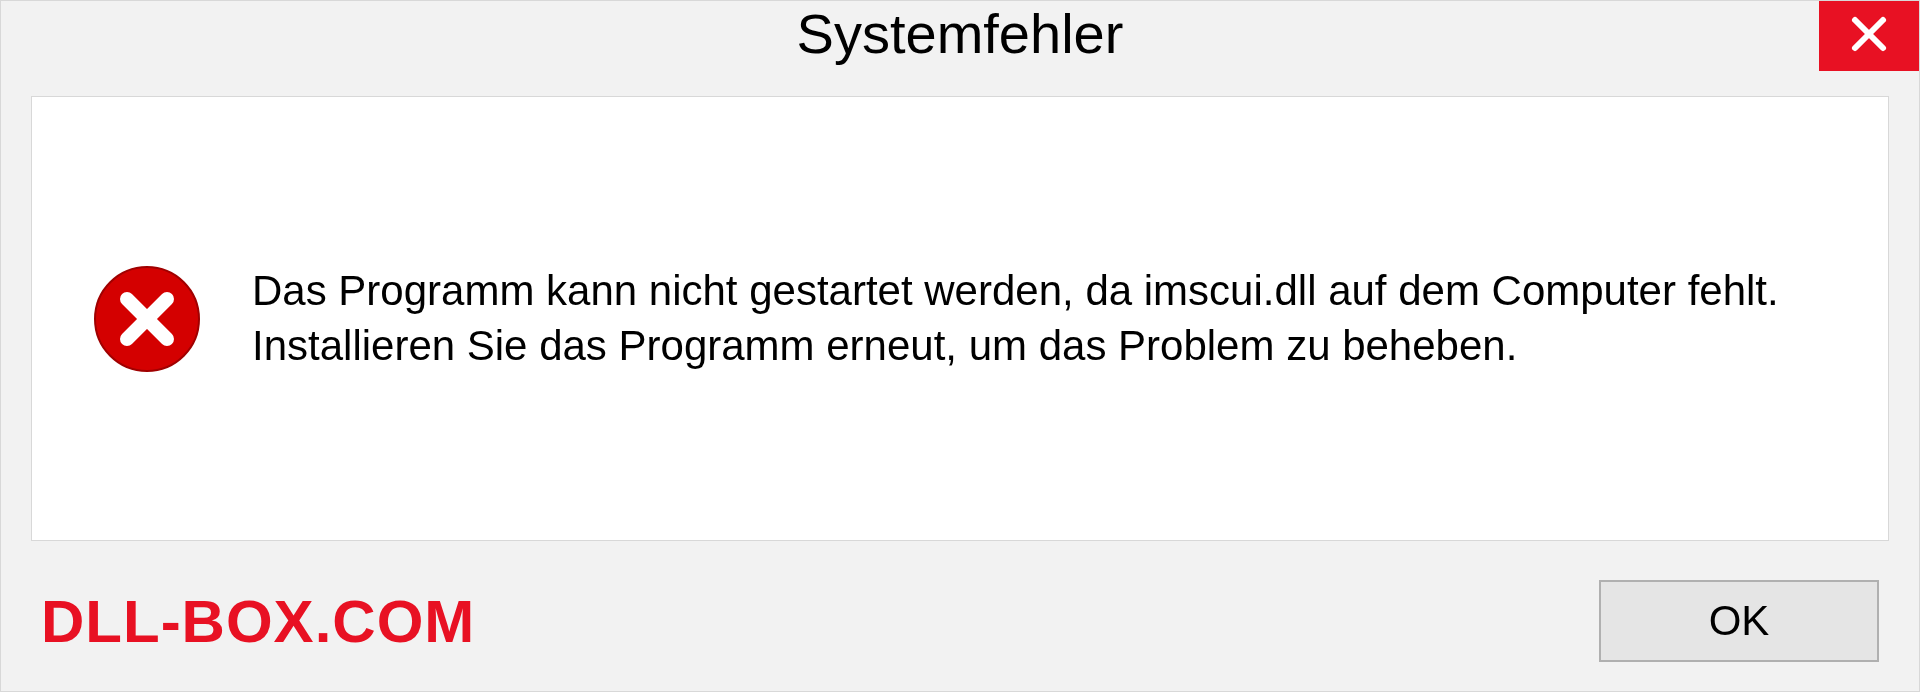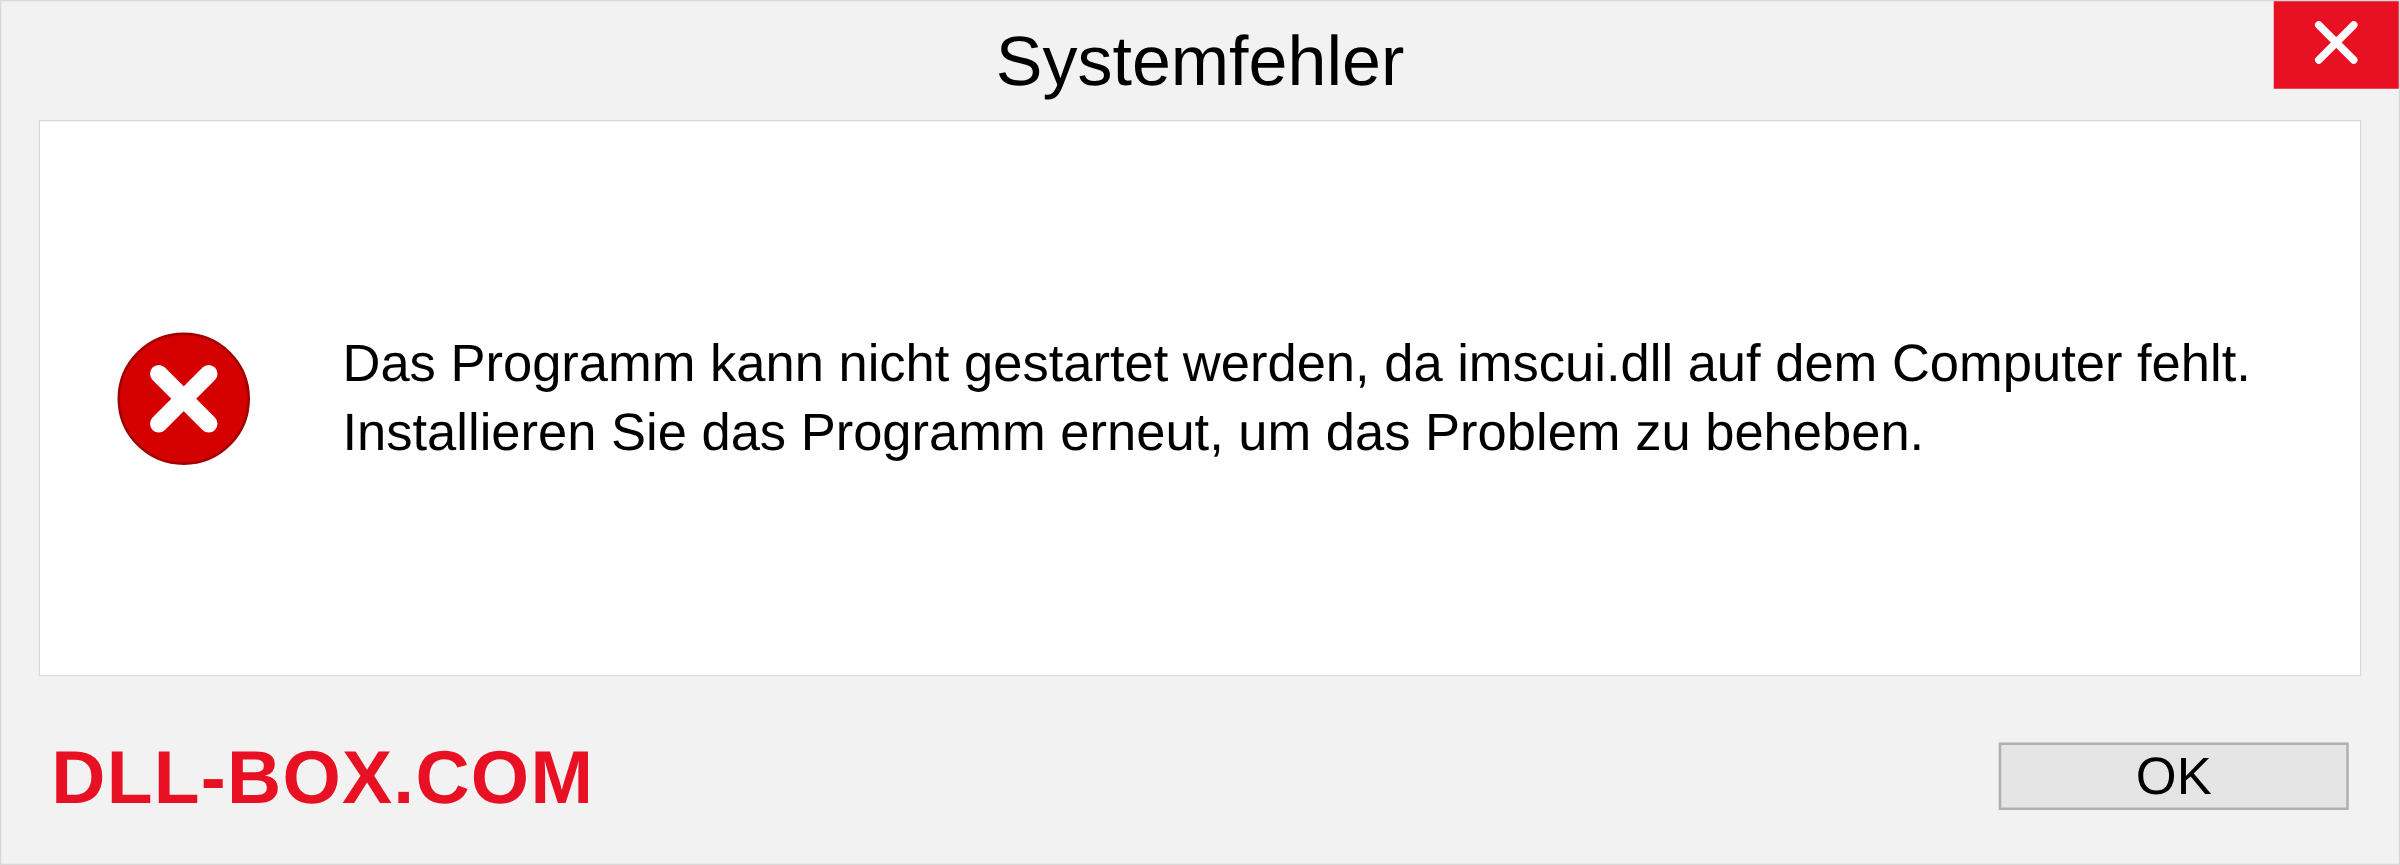--- a/index.html
+++ b/index.html
@@ -20,21 +20,20 @@
       height: 100%;
       background: #f2f2f2;
       border: 1px solid #d8d8d8;
       position: relative;
       display: flex;
       flex-direction: column;
     }
     .title-bar {
       height: 95px;
       display: flex;
-      align-items: center;
       justify-content: center;
       position: relative;
     }
     .title-text {
       font-size: 56px;
       font-weight: 400;
       color: #000;
       text-align: center;
     }
     .close-btn {
@@ -54,21 +53,21 @@
       height: 40px;
     }
     .content-panel {
       margin: 0 30px 30px 30px;
       background: #ffffff;
       border: 1px solid #d8d8d8;
       flex: 1;
       display: flex;
       align-items: center;
       padding: 40px 60px;
-      gap: 72px;
+      gap: 50px;
     }
     .error-icon {
       flex-shrink: 0;
       width: 110px;
       height: 110px;
     }
     .error-icon svg {
       width: 110px;
       height: 110px;
     }
@@ -88,21 +87,21 @@
     }
     .watermark {
       font-size: 60px;
       font-weight: 800;
       color: #e81123;
       letter-spacing: 1px;
       font-family: Arial, sans-serif;
     }
     .ok-btn {
       width: 280px;
-      height: 54px;
+      height: 82px;
       background: #e5e5e5;
       border: 2px solid #b0b0b0;
       font-size: 42px;
       color: #000;
       display: flex;
       align-items: center;
       justify-content: center;
       cursor: pointer;
       font-family: "Segoe UI", Arial, sans-serif;
     }

